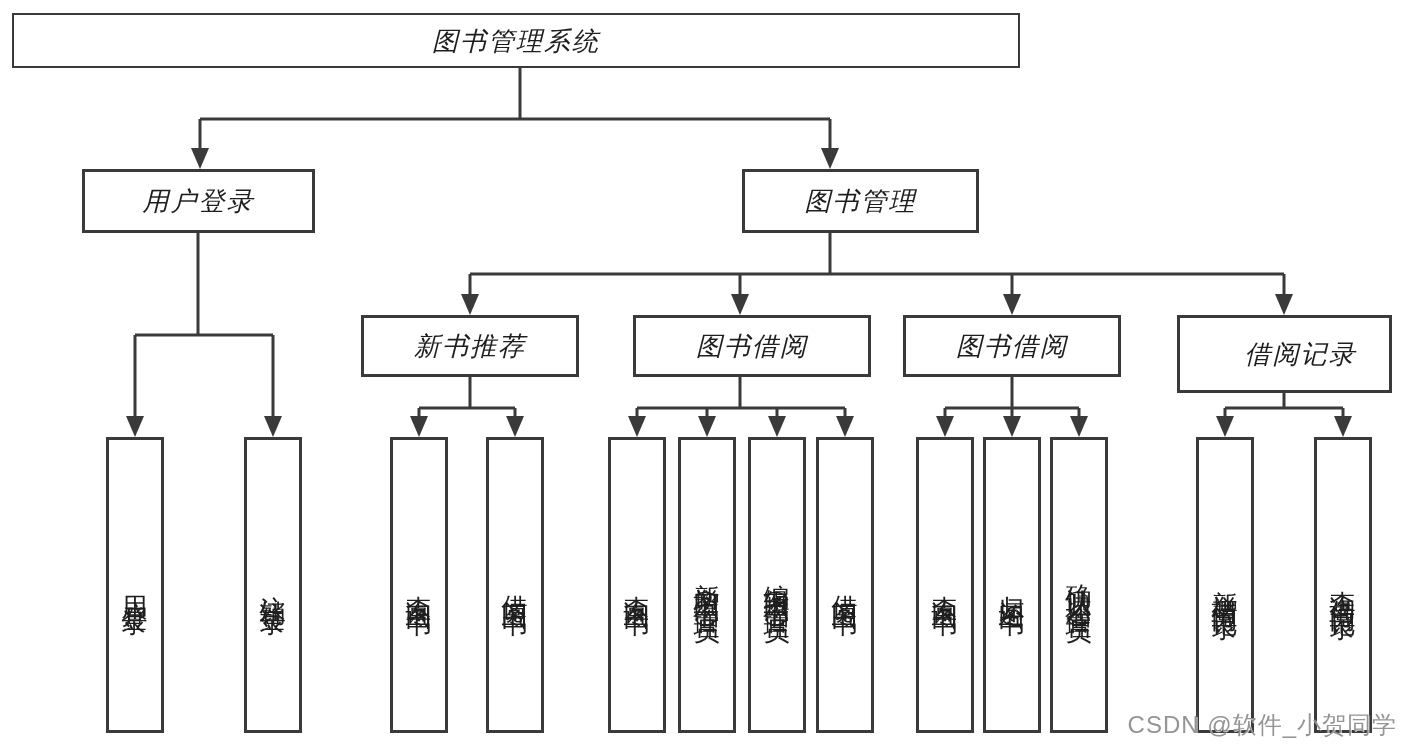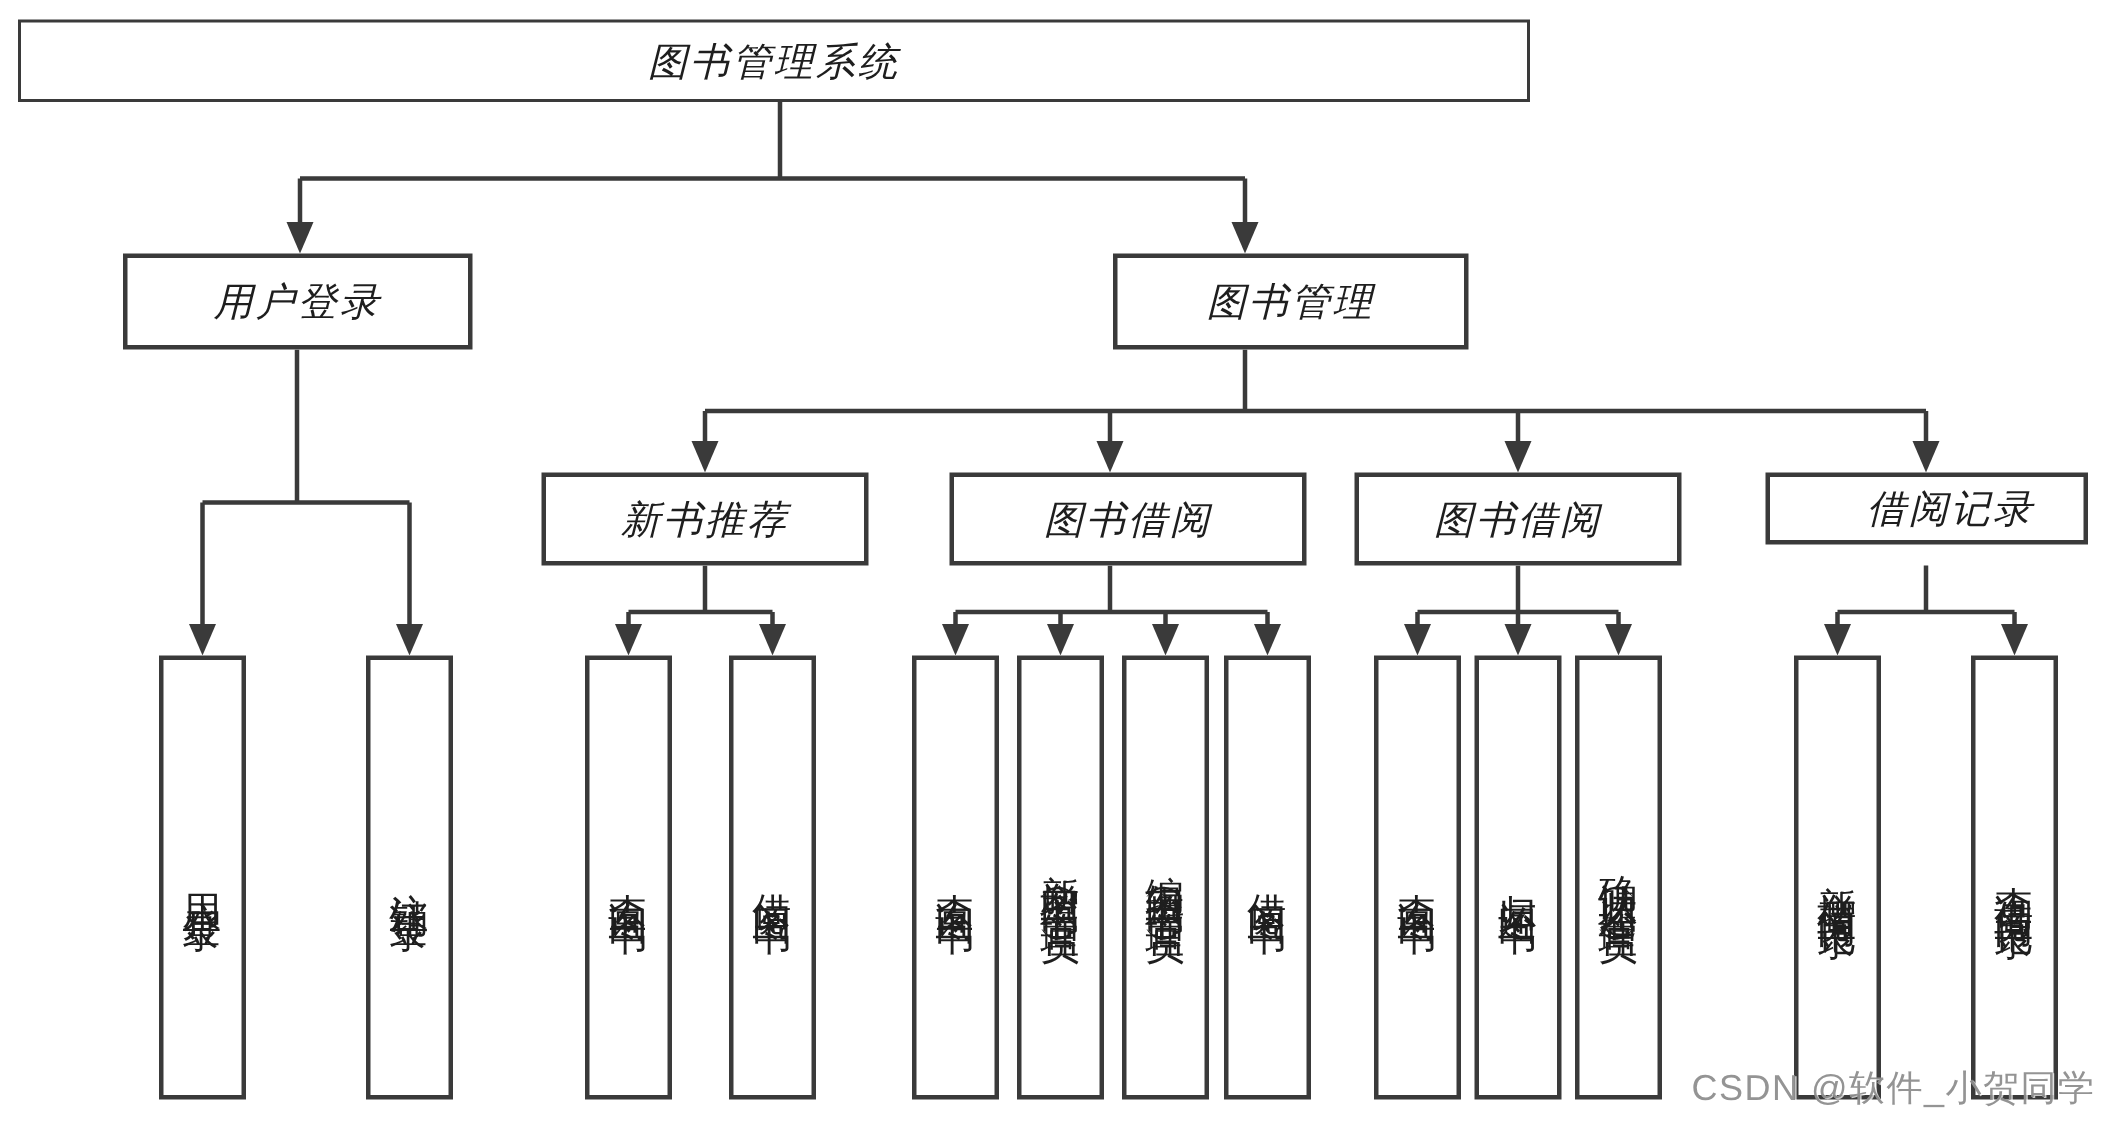--- a/index.html
+++ b/index.html
@@ -89,21 +89,21 @@
 
   <div class="node" style="left:361px;top:315px;width:218px;height:62px;">
     <span class="lbl">新书推荐</span>
   </div>
   <div class="node" style="left:633px;top:315px;width:238px;height:62px;">
     <span class="lbl">图书借阅</span>
   </div>
   <div class="node" style="left:903px;top:315px;width:218px;height:62px;">
     <span class="lbl">图书借阅</span>
   </div>
-  <div class="node" style="left:1177px;top:315px;width:215px;height:48px;padding-left:32px;">
+  <div class="node" style="left:1177px;top:315px;width:215px;height:78px;padding-left:32px;">
     <span class="lbl">借阅记录</span>
   </div>
 
   <div class="leaf" style="left:106px;">
     <span class="vtext">用户登录</span>
   </div>
   <div class="leaf" style="left:244px;">
     <span class="vtext">注销登录</span>
   </div>
   <div class="leaf" style="left:390px;">

